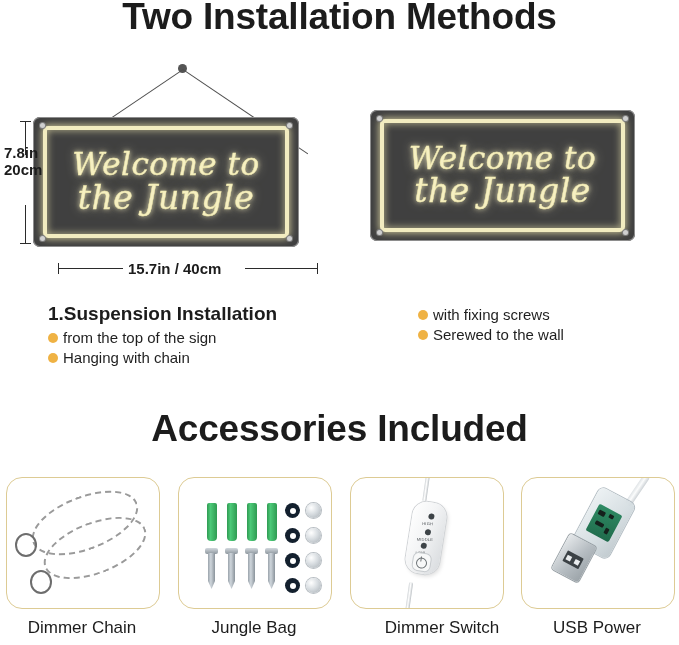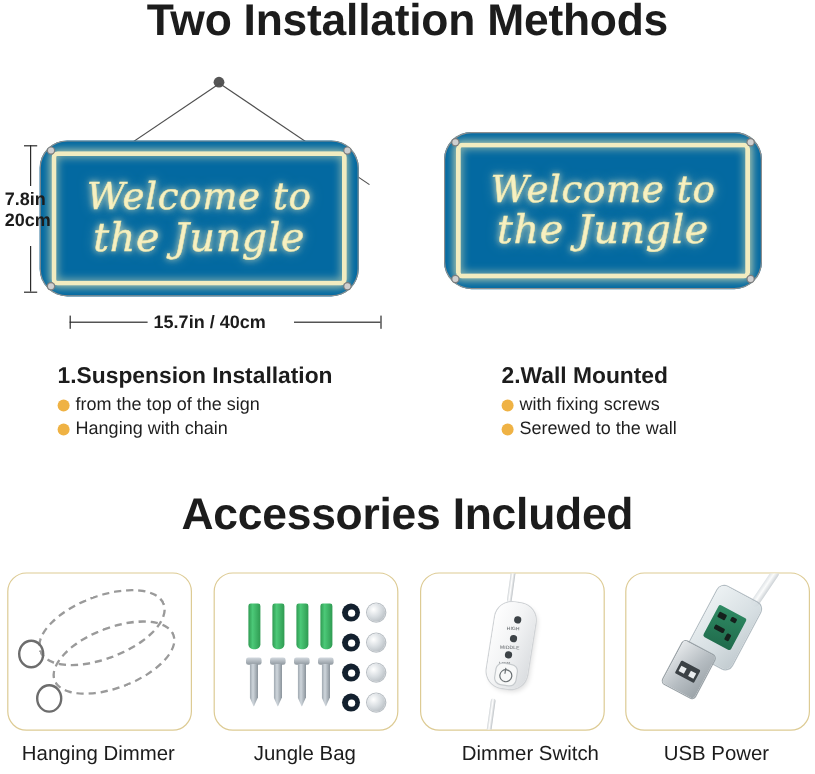--- a/index.html
+++ b/index.html
@@ -23,22 +23,22 @@
     width: 100%;
     text-align: center;
     font-weight: bold;
     color: #1c1c1c;
     letter-spacing: -0.2px;
   }
   #title-main { top: -4px; font-size: 37px; }
   #title-accessories { top: 408px; font-size: 37px; }
   .sign {
     position: absolute;
-    background: #0369a1;
-    border-radius: 23px;
+    background: #404040;
+    border-radius: 7px;
     box-shadow: 0 0 0 1px #8e8e8e inset;
     text-decoration: underline;
   }
   .sign-inner-border {
     position: absolute;
     left: 10px; right: 10px; top: 9px; bottom: 9px;
     border: 4px solid #f2ecc0;
     border-radius: 5px;
     box-shadow: 0 0 7px 1px rgba(245,238,180,.75),
                 0 0 7px 1px rgba(245,238,180,.55) inset;
@@ -332,21 +332,21 @@
     <div class="sign-text">
       <span class="l1">Welcome to</span>
       <span class="l2">the Jungle</span>
     </div>
   </div>
 
   <div class="dim-cap-h" style="left:20px; top:121px;"></div>
   <div class="dim-line-v" style="left:25px; top:121px; height:34px;"></div>
   <div class="dim-line-v" style="left:25px; top:205px; height:38px;"></div>
   <div class="dim-cap-h" style="left:20px; top:243px;"></div>
-  <div class="dim-label" style="left:4px; top:158px;">
+  <div class="dim-label" style="left:4px; top:144px;">
     <span>7.8in</span><br>
     <span>20cm</span>
   </div>
 
   <div class="dim-cap-v" style="left:58px; top:263px;"></div>
   <div class="dim-line-h" style="left:58px; top:268px; width:65px;"></div>
   <div class="dim-line-h" style="left:245px; top:268px; width:72px;"></div>
   <div class="dim-cap-v" style="left:317px; top:263px;"></div>
   <div class="dim-label" style="left:128px; top:260px;">15.7in / 40cm</div>
 </div>
@@ -369,42 +369,41 @@
     <span class="bullet-dot"></span>
     <span class="bullet-text">from the top of the sign</span>
   </div>
   <div class="bullet-row">
     <span class="bullet-dot"></span>
     <span class="bullet-text">Hanging with chain</span>
   </div>
 </div>
 
 <div class="method" style="left:418px; top:303px;">
-  <div class="method-title">2.Wall Mounted</div>
   <div class="bullet-row">
     <span class="bullet-dot"></span>
     <span class="bullet-text">with fixing screws</span>
   </div>
   <div class="bullet-row">
     <span class="bullet-dot"></span>
     <span class="bullet-text">Serewed to the wall</span>
   </div>
 </div>
 
 <div class="heading" id="title-accessories">Accessories Included</div>
 
 <div class="card" style="left:6px;">
   <div class="card-art">
     <div class="chain-body" style="left:22px; top:18px; width:108px; height:50px; transform:rotate(-21deg);"></div>
     <div class="chain-body" style="left:34px; top:44px; width:104px; height:48px; transform:rotate(-21deg);"></div>
     <div class="chain-ring" style="left:8px;  top:55px; width:18px; height:20px;"></div>
     <div class="chain-ring" style="left:23px; top:92px; width:18px; height:20px;"></div>
   </div>
 </div>
-<div class="card-caption" style="left:2px;">Hanging Dimmer</div>
+<div class="card-caption" style="left:2px;">Dimmer Chain</div>
 
 <div class="card" style="left:178px;">
   <div class="card-art">
     <div class="plug" style="left:28px; top:25px;"></div>
     <div class="plug" style="left:48px; top:25px;"></div>
     <div class="plug" style="left:68px; top:25px;"></div>
     <div class="plug" style="left:88px; top:25px;"></div>
 
     <div class="screw-head" style="left:26px; top:70px;"></div>
     <div class="screw-shaft" style="left:29px; top:75px;"></div>

